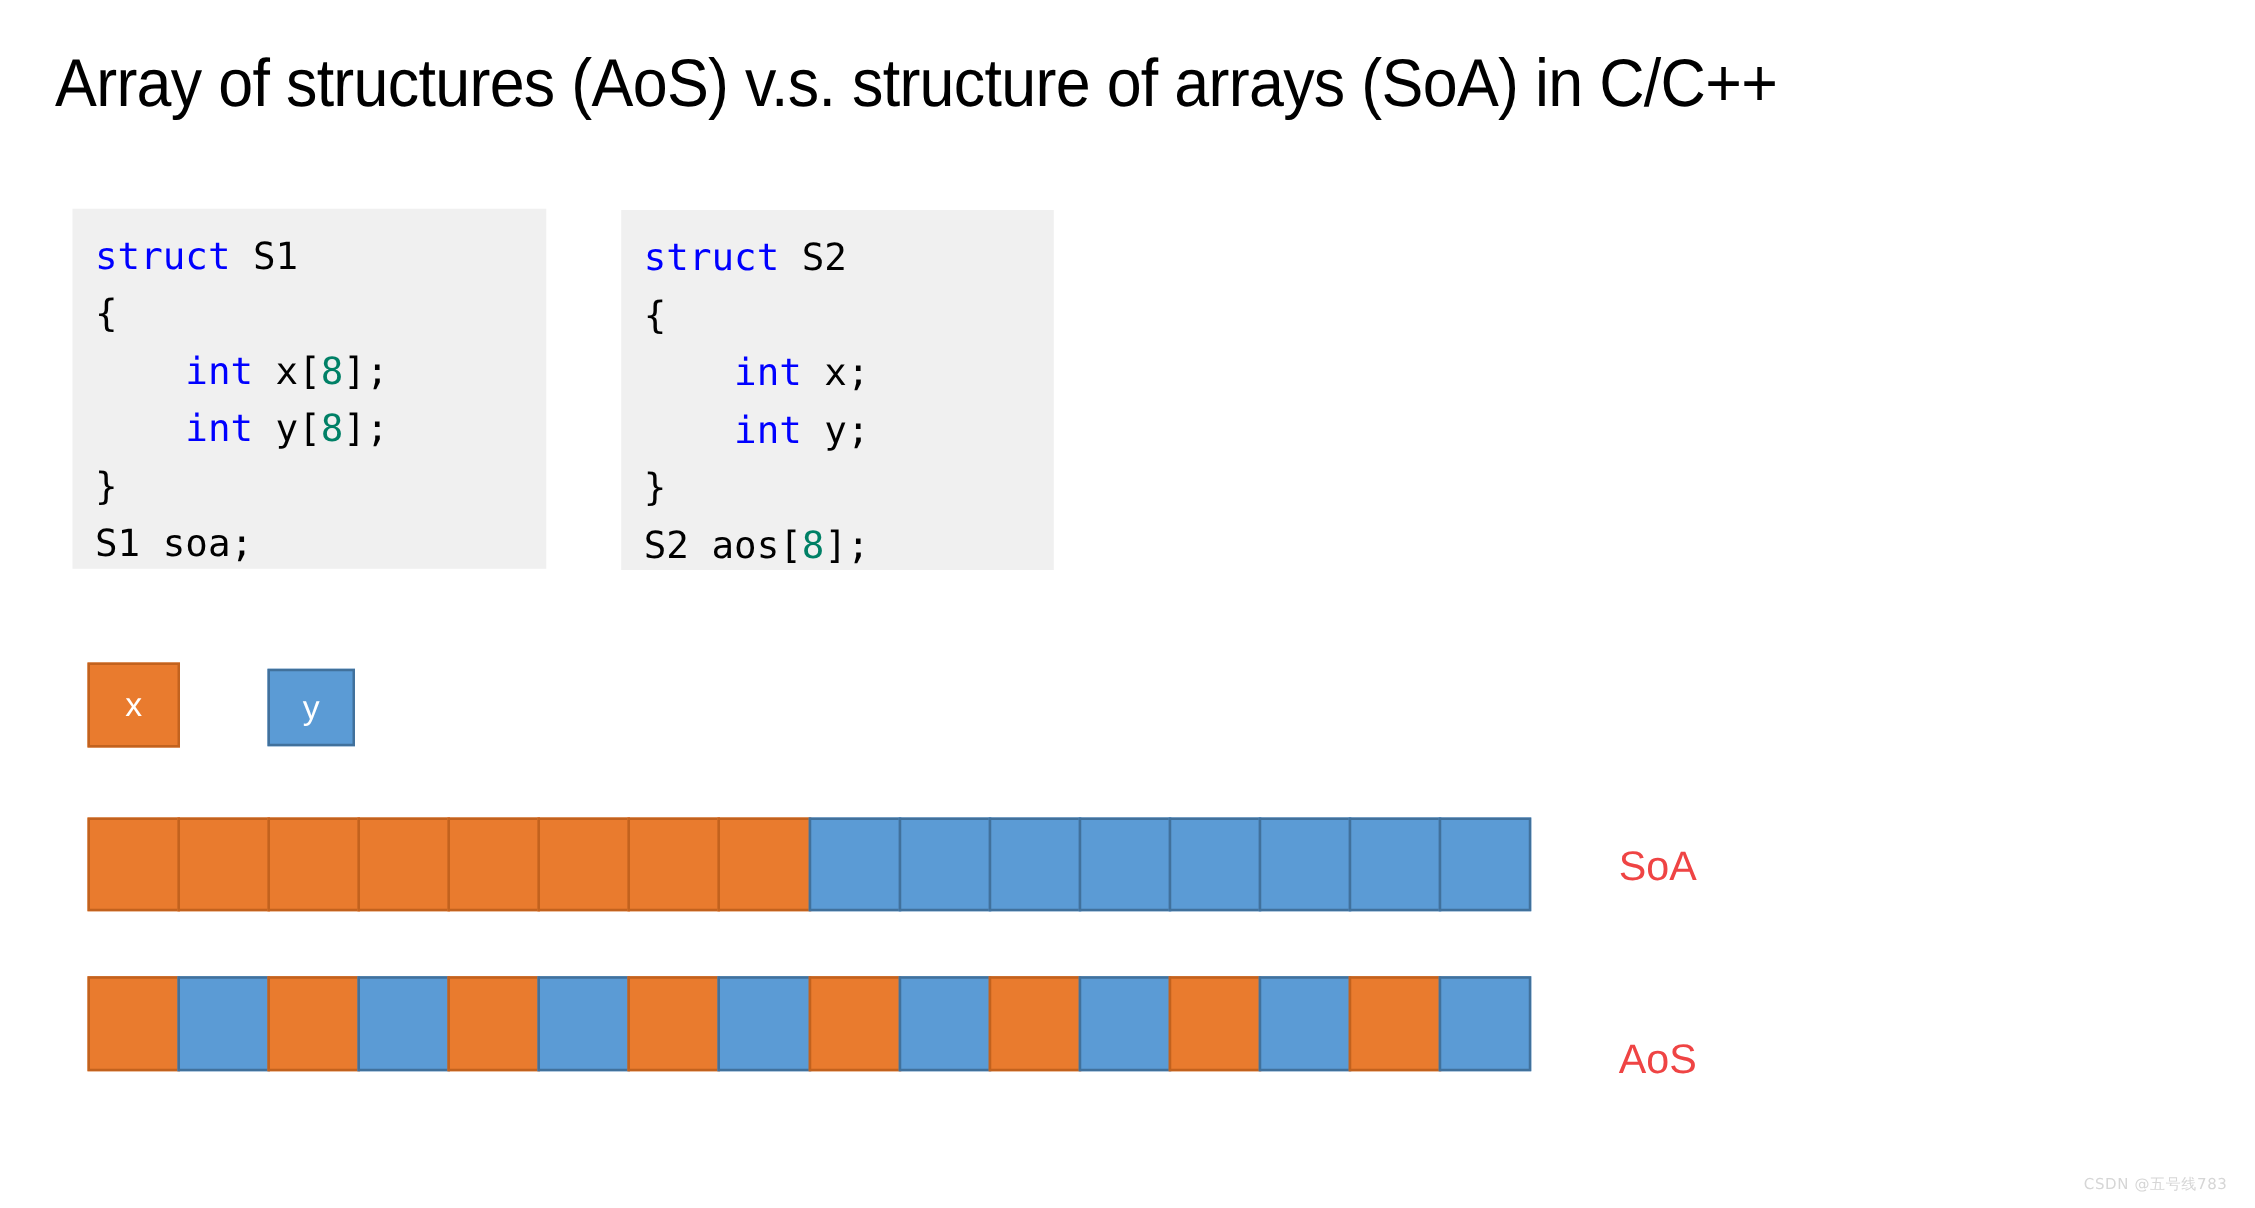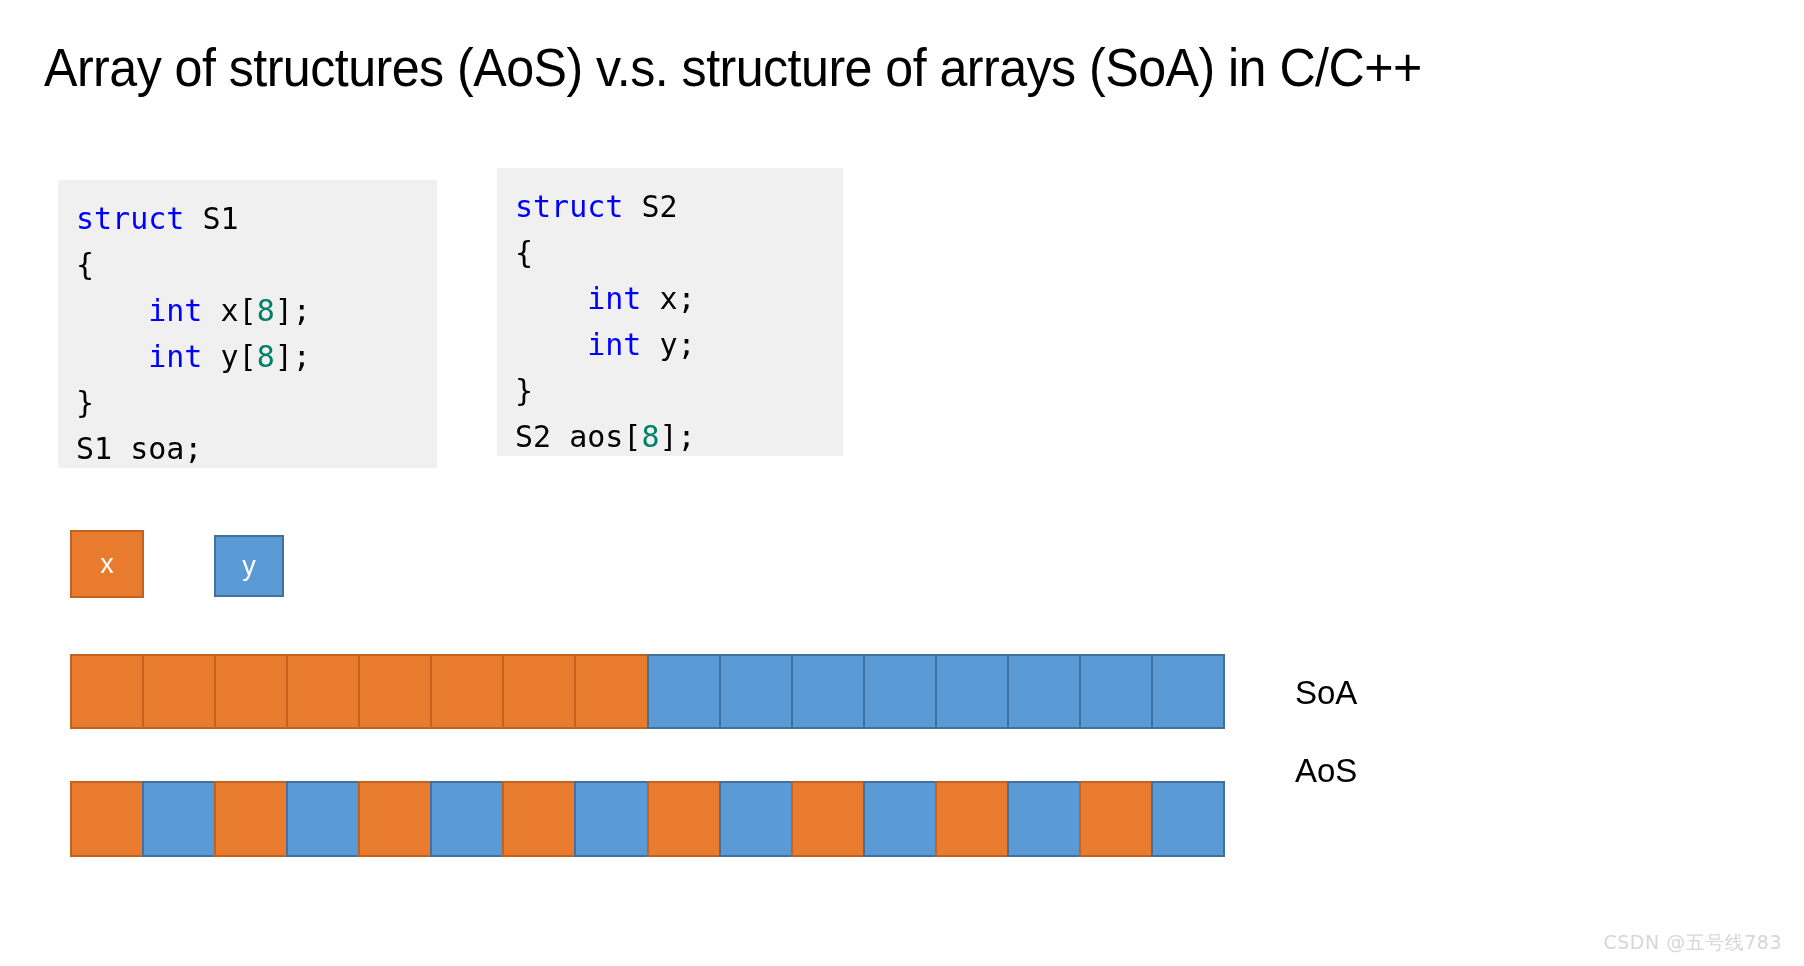--- a/index.html
+++ b/index.html
@@ -40,21 +40,21 @@
     font-family: "DejaVu Sans Mono", "Liberation Mono", monospace;
     font-size: 30px;
     line-height: 46px;
     color: #000000;
     white-space: pre;
     padding: 16px 22px 18px 18px;
     box-sizing: border-box;
   }
   #code-block-soa {
     left: 58px;
-    top: 180px;
+    top: 167px;
     width: 379px;
     height: 288px;
   }
   #code-block-aos {
     left: 497px;
     top: 168px;
     width: 346px;
     height: 288px;
   }
   .kw  { color: #0000FF; }
@@ -124,33 +124,33 @@
     margin-right: -2px;
   }
   .cell:last-child { margin-right: 0; }
 
   
   .bar-label {
     position: absolute;
     font-family: "Liberation Sans", sans-serif;
     font-size: 33px;
     font-weight: 400;
-    color: #000000;
+    color: #ef4444;
     white-space: nowrap;
   }
   #label-soa { left: 1295px; top: 674px; }
-  #label-aos { left: 1295px; top: 752px; }
+  #label-aos { left: 1295px; top: 828px; }
 
   
   #watermark {
     position: absolute;
     right: 22px;
     bottom: 10px;
     font-family: "DejaVu Sans", sans-serif;
-    font-size: 19px;
+    font-size: 12px;
     color: #D6D6D6;
     letter-spacing: 0.5px;
     white-space: nowrap;
   }
 </style>
 </head>
 <body>
 
 <div id="slide-title">Array of structures (AoS) v.s. structure of arrays (SoA) in C/C++</div>
 

